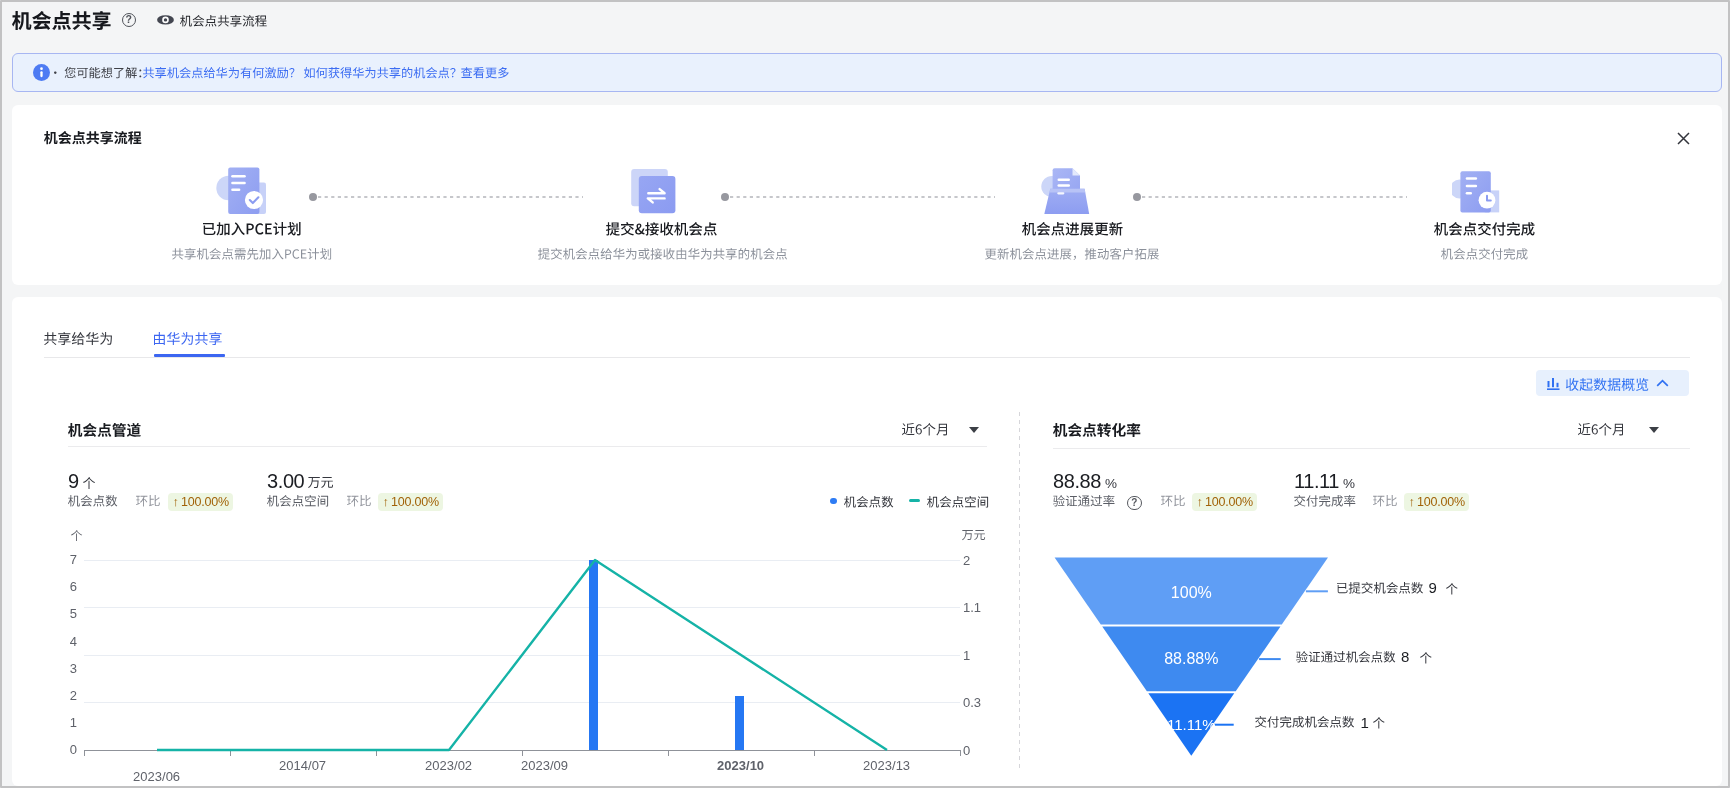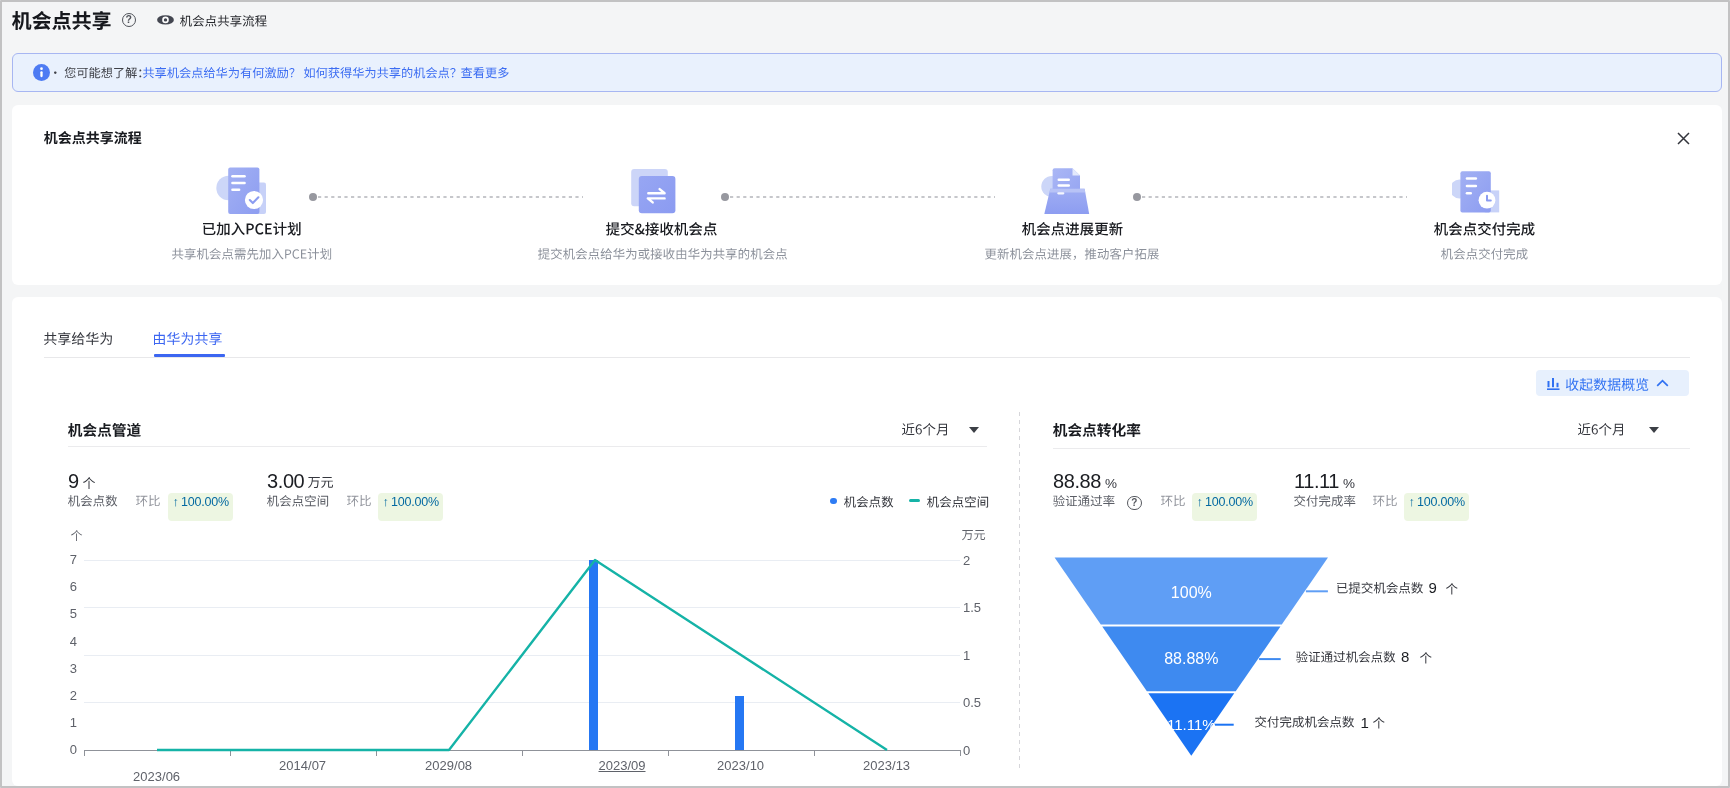--- a/index.html
+++ b/index.html
@@ -1,21 +1,21 @@
 <!DOCTYPE html>
 <html><head>
 <meta charset="utf-8">
 <style>
   * { margin:0; padding:0; box-sizing:border-box; }
   html,body { width:1730px; height:788px; }
   body { position:relative; background:#f4f5f6; font-family:"Liberation Sans",sans-serif; overflow:hidden; }
   .abs { position:absolute; }
   .frame { position:absolute; inset:0; border:2px solid #c2c2c3; border-radius:1px; pointer-events:none; z-index:99; }
   .card { position:absolute; left:12px; background:#fff; border-radius:6px; width:1710px; }
-  .pill { position:absolute; height:28px; background:#edf6e2; border-radius:4px; color:#0369a1; font-size:12.5px; line-height:18px; padding:0 4.5px; white-space:nowrap; letter-spacing:-0.2px; }
+  .pill { position:absolute; height:18px; background:#edf6e2; border-radius:4px; color:#a16207; font-size:12.5px; line-height:18px; padding:0 4.5px; white-space:nowrap; letter-spacing:-0.2px; }
   .pill .ar { font-size:13px; margin-right:2px; letter-spacing:0; font-weight:700; }
   .bigv { position:absolute; font-size:20px; color:#1b1d22; white-space:nowrap; letter-spacing:-0.4px; }
   .bigv .un { font-size:13.5px; color:#35373e; margin-left:4px; letter-spacing:0; }
   .axlab { position:absolute; font-size:13px; color:#5f626a; white-space:nowrap; }
   .tri { position:absolute; width:0; height:0; border-left:5px solid transparent; border-right:5px solid transparent; border-top:6px solid #3c3f46; }
 </style>
 </head>
 <body>
   <div class="frame"></div>
 
@@ -148,45 +148,45 @@
 
       <div class="axlab" style="left:40px;top:552px;width:37px;text-align:right;">7</div>
   <div class="axlab" style="left:40px;top:579.2px;width:37px;text-align:right;">6</div>
   <div class="axlab" style="left:40px;top:606.4px;width:37px;text-align:right;">5</div>
   <div class="axlab" style="left:40px;top:633.6px;width:37px;text-align:right;">4</div>
   <div class="axlab" style="left:40px;top:660.8px;width:37px;text-align:right;">3</div>
   <div class="axlab" style="left:40px;top:688px;width:37px;text-align:right;">2</div>
   <div class="axlab" style="left:40px;top:715.2px;width:37px;text-align:right;">1</div>
   <div class="axlab" style="left:40px;top:742.4px;width:37px;text-align:right;">0</div>
   <div class="axlab" style="left:963px;top:552.5px;">2</div>
-  <div class="axlab" style="left:963px;top:600px;">1.5</div>
+  <div class="axlab" style="left:963px;top:600px;">1.1</div>
   <div class="axlab" style="left:963px;top:647.5px;">1</div>
-  <div class="axlab" style="left:963px;top:695px;">0.5</div>
+  <div class="axlab" style="left:963px;top:695px;">0.3</div>
   <div class="axlab" style="left:963px;top:742.5px;">0</div>
   <div class="abs" style="left:83.6px;top:559.5px;width:876px;height:1px;background:#e9edf3;"></div>
   <div class="abs" style="left:83.6px;top:607px;width:876px;height:1px;background:#e9edf3;"></div>
   <div class="abs" style="left:83.6px;top:654.5px;width:876px;height:1px;background:#e9edf3;"></div>
   <div class="abs" style="left:83.6px;top:702px;width:876px;height:1px;background:#e9edf3;"></div>
   <div class="abs" style="left:83.6px;top:750px;width:877px;height:1px;background:#8f9299;"></div>
   <svg class="abs" style="left:83.6px;top:751px" width="877" height="6" viewBox="0 0 877 6">
     <g stroke="#8f9299" stroke-width="1">
       <line x1="0.5" y1="0" x2="0.5" y2="5"></line>
       <line x1="146.5" y1="0" x2="146.5" y2="5"></line>
       <line x1="292.5" y1="0" x2="292.5" y2="5"></line>
       <line x1="438.5" y1="0" x2="438.5" y2="5"></line>
       <line x1="584.5" y1="0" x2="584.5" y2="5"></line>
       <line x1="730.5" y1="0" x2="730.5" y2="5"></line>
       <line x1="876.5" y1="0" x2="876.5" y2="5"></line>
     </g>
   </svg>
   <div class="axlab" style="left:106.6px;top:757.5px;width:100px;text-align:center;margin-top:11px;">2023/06</div>
   <div class="axlab" style="left:252.6px;top:757.5px;width:100px;text-align:center;">2014/07</div>
-  <div class="axlab" style="left:398.6px;top:757.5px;width:100px;text-align:center;">2029/08</div>
-  <div class="axlab" style="left:572px;top:757.5px;width:100px;text-align:center;text-decoration:underline;">2023/09</div>
-  <div class="axlab" style="left:690.6px;top:757.5px;width:100px;text-align:center;">2023/10</div>
+  <div class="axlab" style="left:398.6px;top:757.5px;width:100px;text-align:center;">2023/02</div>
+  <div class="axlab" style="left:521px;top:757.5px;width:100px;text-align:left;">2023/09</div>
+  <div class="axlab" style="left:690.6px;top:757.5px;width:100px;text-align:center;font-weight:bold;">2023/10</div>
   <div class="axlab" style="left:836.6px;top:757.5px;width:100px;text-align:center;">2023/13</div>
   <div class="abs" style="left:589.1px;top:559.6px;width:8.8px;height:190.4px;background:#2577f3;"></div>
   <div class="abs" style="left:735.1px;top:695.6px;width:8.8px;height:54.4px;background:#2577f3;"></div>
   <svg class="abs" style="left:83.6px;top:555px" width="877" height="198" viewBox="0 0 877 198">
     <polyline points="73,195 219,195 365,195 511,5 657,100 803,195" fill="none" stroke="#15b3a7" stroke-width="2.4" stroke-linejoin="round"></polyline>
   </svg>
 
       <div class="tri" style="left:1649px;top:426.5px;"></div>
   <div class="abs" style="left:1053px;top:447.5px;width:637px;height:1px;background:#ebebed;"></div>
 

